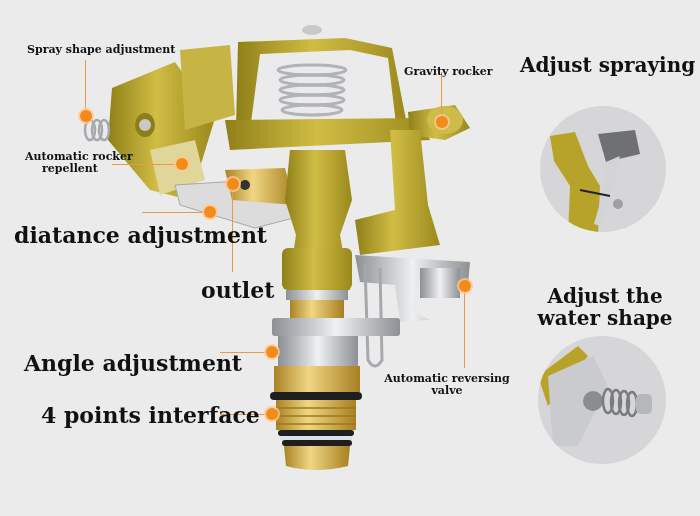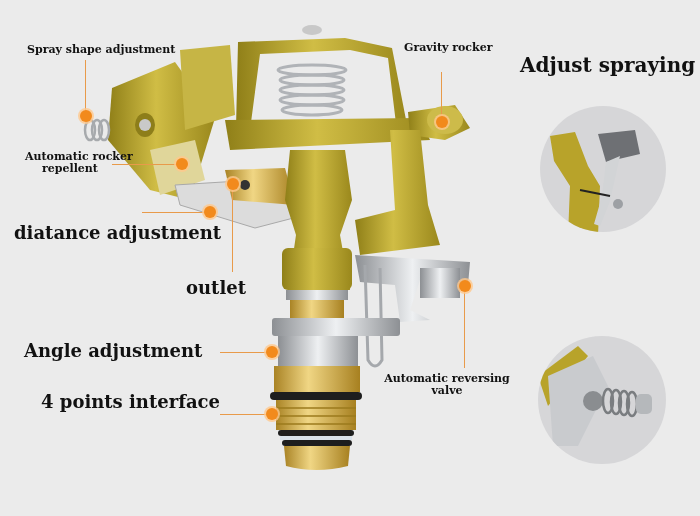--- a/index.html
+++ b/index.html
@@ -1,19 +1,19 @@
 <!DOCTYPE html>
 <html><head>
 <meta charset="utf-8">
 <style>
   html, body { margin:0; padding:0; }
   body { width:700px; height:516px; background:#ebebeb; position:relative; overflow:hidden; font-family:"DejaVu Serif","Liberation Serif",serif; color:#111; }
   .lbl { position:absolute; font-weight:bold; white-space:nowrap; line-height:1.1; }
   .sm { font-size:11px;text-align:center; }
-  .lg { font-size:18px; }
+  .lg { font-size:22px; }
   .md { font-size:20px; text-align:center; }
   .ctr { text-align:center; }
   .line { position:absolute; background:#e89a4a; }
   .dot { position:absolute; width:12px; height:12px; border-radius:50%; background:#f28a1c; box-shadow:0 0 0 2px rgba(255,200,140,0.8); }
   .circle { position:absolute; border-radius:50%; background:#d6d6d8; overflow:hidden; }
   svg { position:absolute; }
 </style>
 </head>
 <body>
 
@@ -117,44 +117,46 @@
 <div class="dot" style="left:266px;top:408px;"></div>
 
 <div class="line" style="left:464px;top:292px;width:1px;height:76px;"></div>
 <div class="dot" style="left:459px;top:280px;"></div>
 
 <div class="lbl sm" style="left:27px;top:44px;">Spray shape adjustment</div>
 <div class="lbl sm ctr" style="left:25px;top:151px;width:90px;">
   <div>Automatic rocker</div>
   <div>repellent</div>
 </div>
-<div class="lbl sm" style="left:404px;top:42px;">Gravity rocker</div>
+<div class="lbl sm" style="left:404px;top:66px;">Gravity rocker</div>
 <div class="lbl lg" style="left:14px;top:223px;">diatance adjustment</div>
-<div class="lbl lg" style="left:186px;top:278px;text-align:center;">outlet</div>
-<div class="lbl lg" style="left:24px;top:341px;">Angle adjustment</div>
-<div class="lbl lg" style="left:41px;top:392px;">4 points interface</div>
+<div class="lbl lg" style="left:201px;top:278px;text-align:center;">outlet</div>
+<div class="lbl lg" style="left:24px;top:351px;">Angle adjustment</div>
+<div class="lbl lg" style="left:41px;top:403px;">4 points interface</div>
 <div class="lbl sm ctr" style="left:382px;top:373px;width:130px;">
   <div>Automatic reversing</div>
   <div>valve</div>
 </div>
 
 <div class="lbl md" style="left:520px;top:54px;width:170px;">
   <div>Adjust spraying</div>
 </div>
 <div class="circle" style="left:540px;top:106px;width:126px;height:126px;">
   <svg width="126" height="126" viewBox="0 0 126 126" style="left:0;top:0;">
     <path d="M10 30 L35 26 L48 60 L60 80 L58 130 L28 130 L30 80 L14 55 Z" fill="#b8a32a"></path>
     <path d="M58 28 L95 24 L100 48 L66 56 Z" fill="#6e7074"></path>
     <path d="M66 56 L80 50 L70 95 L60 120 L54 118 L62 90 Z" fill="#d2d4d6"></path>
     <line x1="40" y1="84" x2="70" y2="90" stroke="#222" stroke-width="2"></line>
     <circle cx="78" cy="98" r="5" fill="#9da0a4"></circle>
   </svg>
 </div>
 
 <div class="lbl md" style="left:520px;top:285px;width:170px;">
+  <div>Adjust the</div>
+  <div>water shape</div>
 </div>
 <div class="circle" style="left:538px;top:336px;width:128px;height:128px;">
   <svg width="128" height="128" viewBox="0 0 128 128" style="left:0;top:0;">
     <path d="M0 40 L40 10 L50 20 L10 70 Z" fill="#b8a32a"></path>
     <path d="M10 40 L55 20 L70 50 L40 110 L15 110 Z" fill="#c9cbce"></path>
     <circle cx="55" cy="65" r="10" fill="#8a8d90"></circle>
     <g stroke="#7a7d80" stroke-width="2.5" fill="none">
       <ellipse cx="70" cy="65" rx="5" ry="12"></ellipse>
         <ellipse cx="78" cy="66" rx="5" ry="12"></ellipse>
       <ellipse cx="86" cy="67" rx="5" ry="12"></ellipse>

